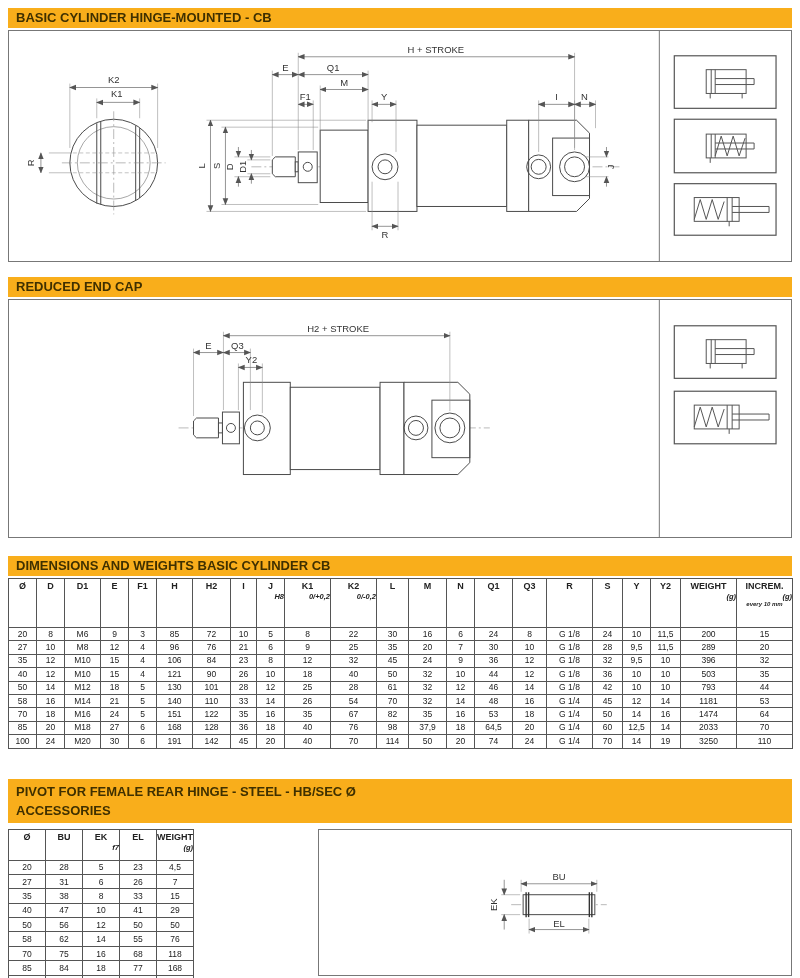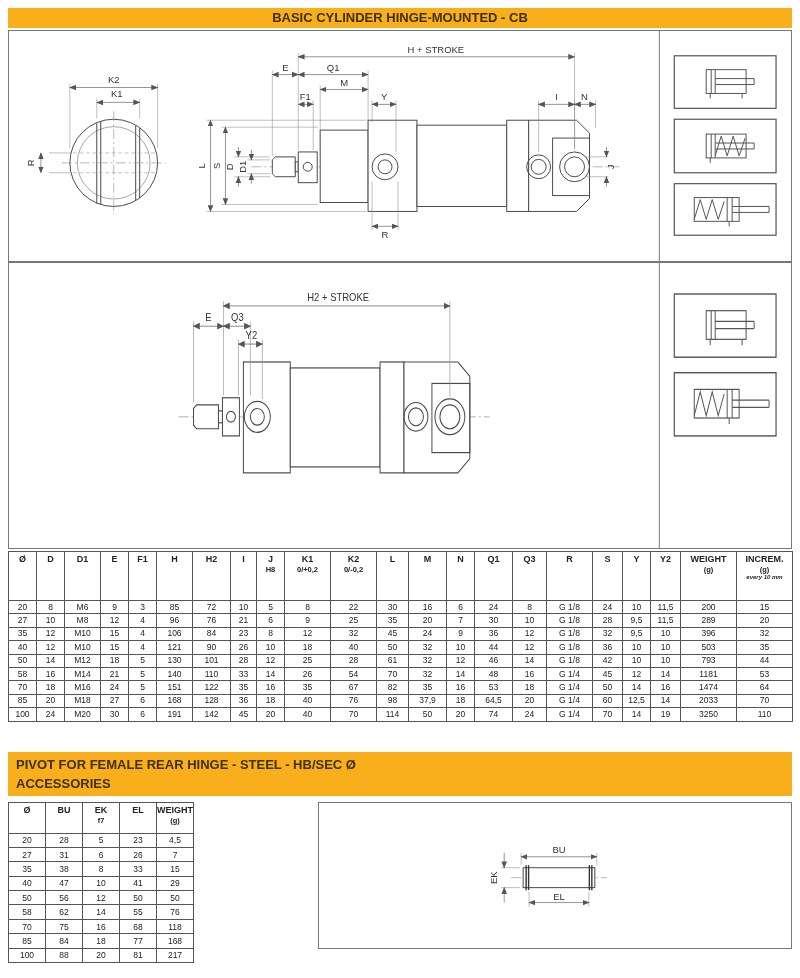--- a/index.html
+++ b/index.html
@@ -1,32 +1,32 @@
 <!DOCTYPE html>
 <html><head>
 <meta charset="utf-8">
 <style>
   html,body{margin:0;padding:0;background:#e8e8e8;}
   .page{width:800px;height:978px;background:#ffffff;position:relative;overflow:hidden;
         font-family:"Liberation Sans",sans-serif;margin:0 auto;}
   .bar{margin:0 8px;background:#F9AE1B;color:#3f3000;font-weight:bold;font-size:13px;
        padding:2px 8px;line-height:16px;box-sizing:border-box;}
-  .bar.first{margin-top:8px;text-align:center;}
+  .bar.first{margin-top:8px;}
   .bar.two-line{padding:3px 8px;line-height:19px;}
   .bar + .panel{margin-top:2px;}
   .panel{margin:0 8px;border:1px solid #777;box-sizing:border-box;background:#fff;}
   .panel svg{display:block;width:100%;height:100%;}
   .gap15{margin-top:15px;} .gap18{margin-top:18px;} .gap30{margin-top:30px;}
   table{border-collapse:collapse;table-layout:fixed;background:#fff;}
   #dim-table{margin:2px 8px 0;width:784px;border:1.5px solid #333;}
   #dim-table th,#dim-table td{border:1px solid #555;padding:0;text-align:center;color:#222;}
   #dim-table th{vertical-align:top;height:46px;padding-top:2px;}
   #dim-table td{font-size:8.5px;height:12.4px;line-height:11px;}
   .h-main{font-size:9px;font-weight:bold;line-height:11px;}
-  .h-sub{font-size:7.5px;font-weight:bold;line-height:9px;}
+  .h-sub{font-size:7.5px;font-weight:bold;font-style:italic;line-height:9px;text-align:right;}
   .h-sub2{font-size:6px;font-weight:bold;font-style:italic;line-height:7px;}
   .acc-row{display:flex;justify-content:space-between;align-items:flex-start;margin:6px 8px 0;}
   #acc-table{width:185px;border:1.5px solid #333;}
   #acc-table th,#acc-table td{border:1px solid #555;padding:0;text-align:center;color:#222;}
   #acc-table th{vertical-align:top;height:28px;padding-top:2px;}
   #acc-table td{font-size:8.5px;height:13.4px;line-height:12px;}
   .pivot-panel{width:474px;height:147px;border:1px solid #777;box-sizing:border-box;}
   
   svg .out{stroke:#4a4a4a;stroke-width:1;fill:none;}
   svg .fillw{fill:#ffffff;}
@@ -195,21 +195,24 @@
         <line class="ic" x1="725" y1="168" x2="725" y2="192"></line>
         <polyline class="ic" points="687,190 693,170 699,190 705,170 711,190 717,172"></polyline>
         <line class="ic" x1="725" y1="177" x2="762" y2="177"></line>
         <line class="ic" x1="725" y1="183" x2="762" y2="183"></line>
         <line class="ic" x1="762" y1="177" x2="762" y2="183"></line>
         <line class="ic" x1="722" y1="192" x2="722" y2="197"></line>
       </g>
     </svg>
   </div>
 
-  <div class="panel" style="height:287px;">
+  <div class="bar gap15">
+    <span>REDUCED END CAP</span>
+  </div>
+  <div class="panel" style="height:239px;">
     <svg viewBox="0 0 784 239" preserveAspectRatio="none">
       <defs>
         <marker id="a2" viewBox="0 0 10 10" refX="9" refY="5" markerWidth="10" markerHeight="10" orient="auto-start-reverse">
           <path d="M0,1 L10,5 L0,9 z" fill="#555"></path>
         </marker>
       </defs>
       <g>
         <line class="cl" x1="170" y1="129" x2="482" y2="129"></line>
         <path class="out fillw" d="M188,119 L210,119 L210,139 L188,139 L185,136 L185,122 Z"></path>
         <rect class="out fillw" x="210" y="124" width="4" height="10"></rect>
@@ -263,20 +266,23 @@
         <line class="ic" x1="725" y1="106" x2="725" y2="130"></line>
         <polyline class="ic" points="687,128 693,108 699,128 705,108 711,128 717,110"></polyline>
         <line class="ic" x1="725" y1="115" x2="762" y2="115"></line>
         <line class="ic" x1="725" y1="121" x2="762" y2="121"></line>
         <line class="ic" x1="762" y1="115" x2="762" y2="121"></line>
         <line class="ic" x1="722" y1="130" x2="722" y2="135"></line>
       </g>
     </svg>
   </div>
 
+  <div class="bar gap18">
+    <span>DIMENSIONS AND WEIGHTS BASIC CYLINDER CB</span>
+  </div>
   <table id="dim-table">
       <colgroup>
         <col style="width: 28px;">
         <col style="width: 28px;">
         <col style="width: 36px;">
         <col style="width: 28px;">
         <col style="width: 28px;">
         <col style="width: 36px;">
         <col style="width: 38px;">
         <col style="width: 26px;">

